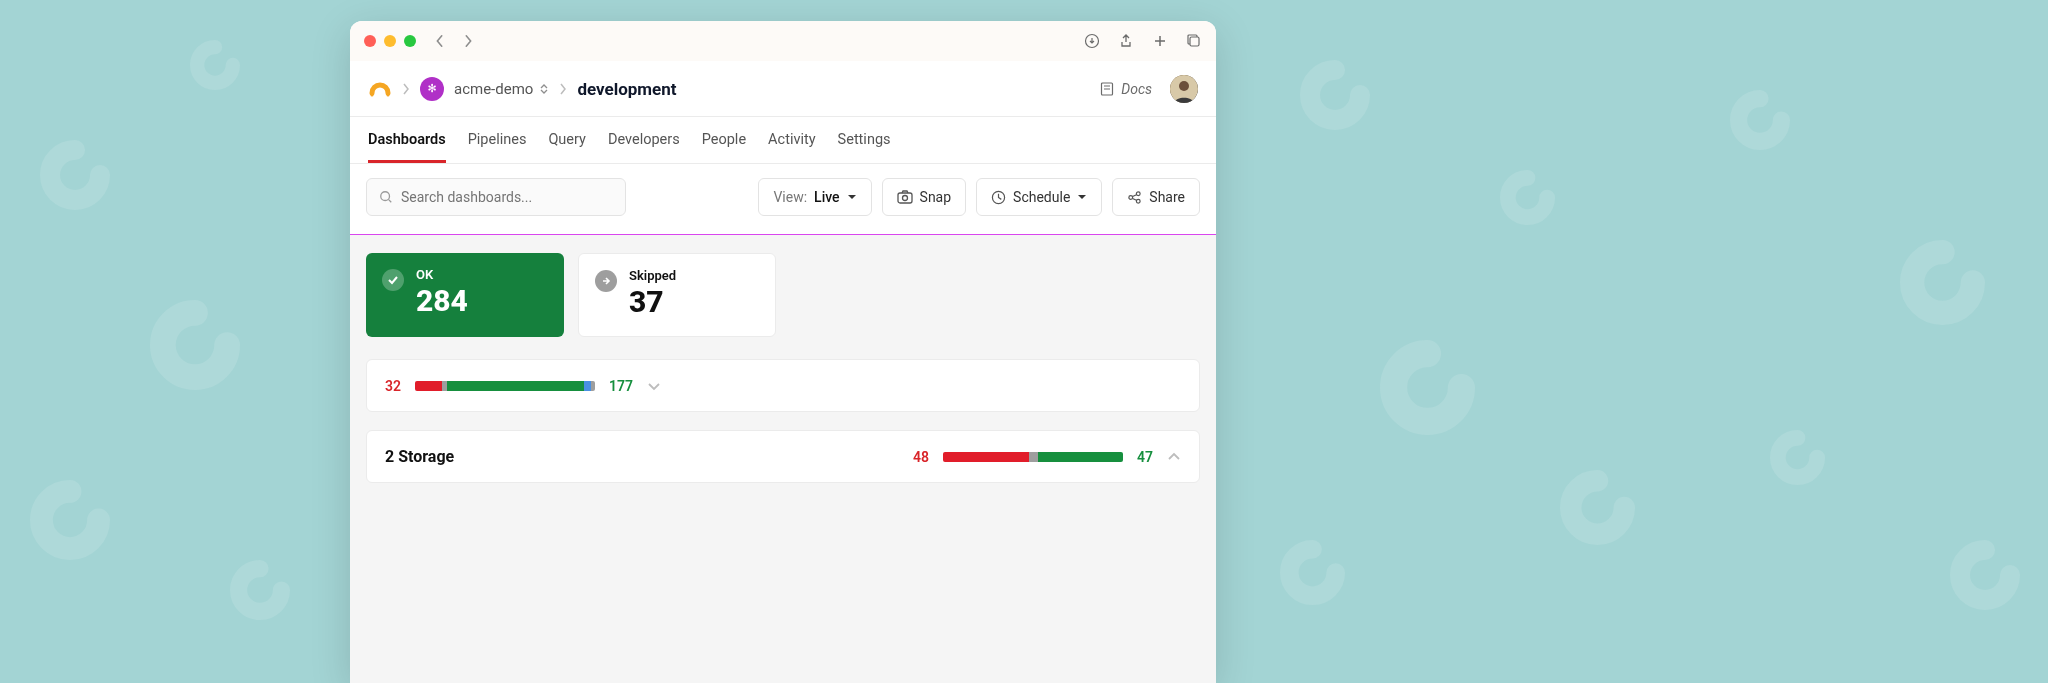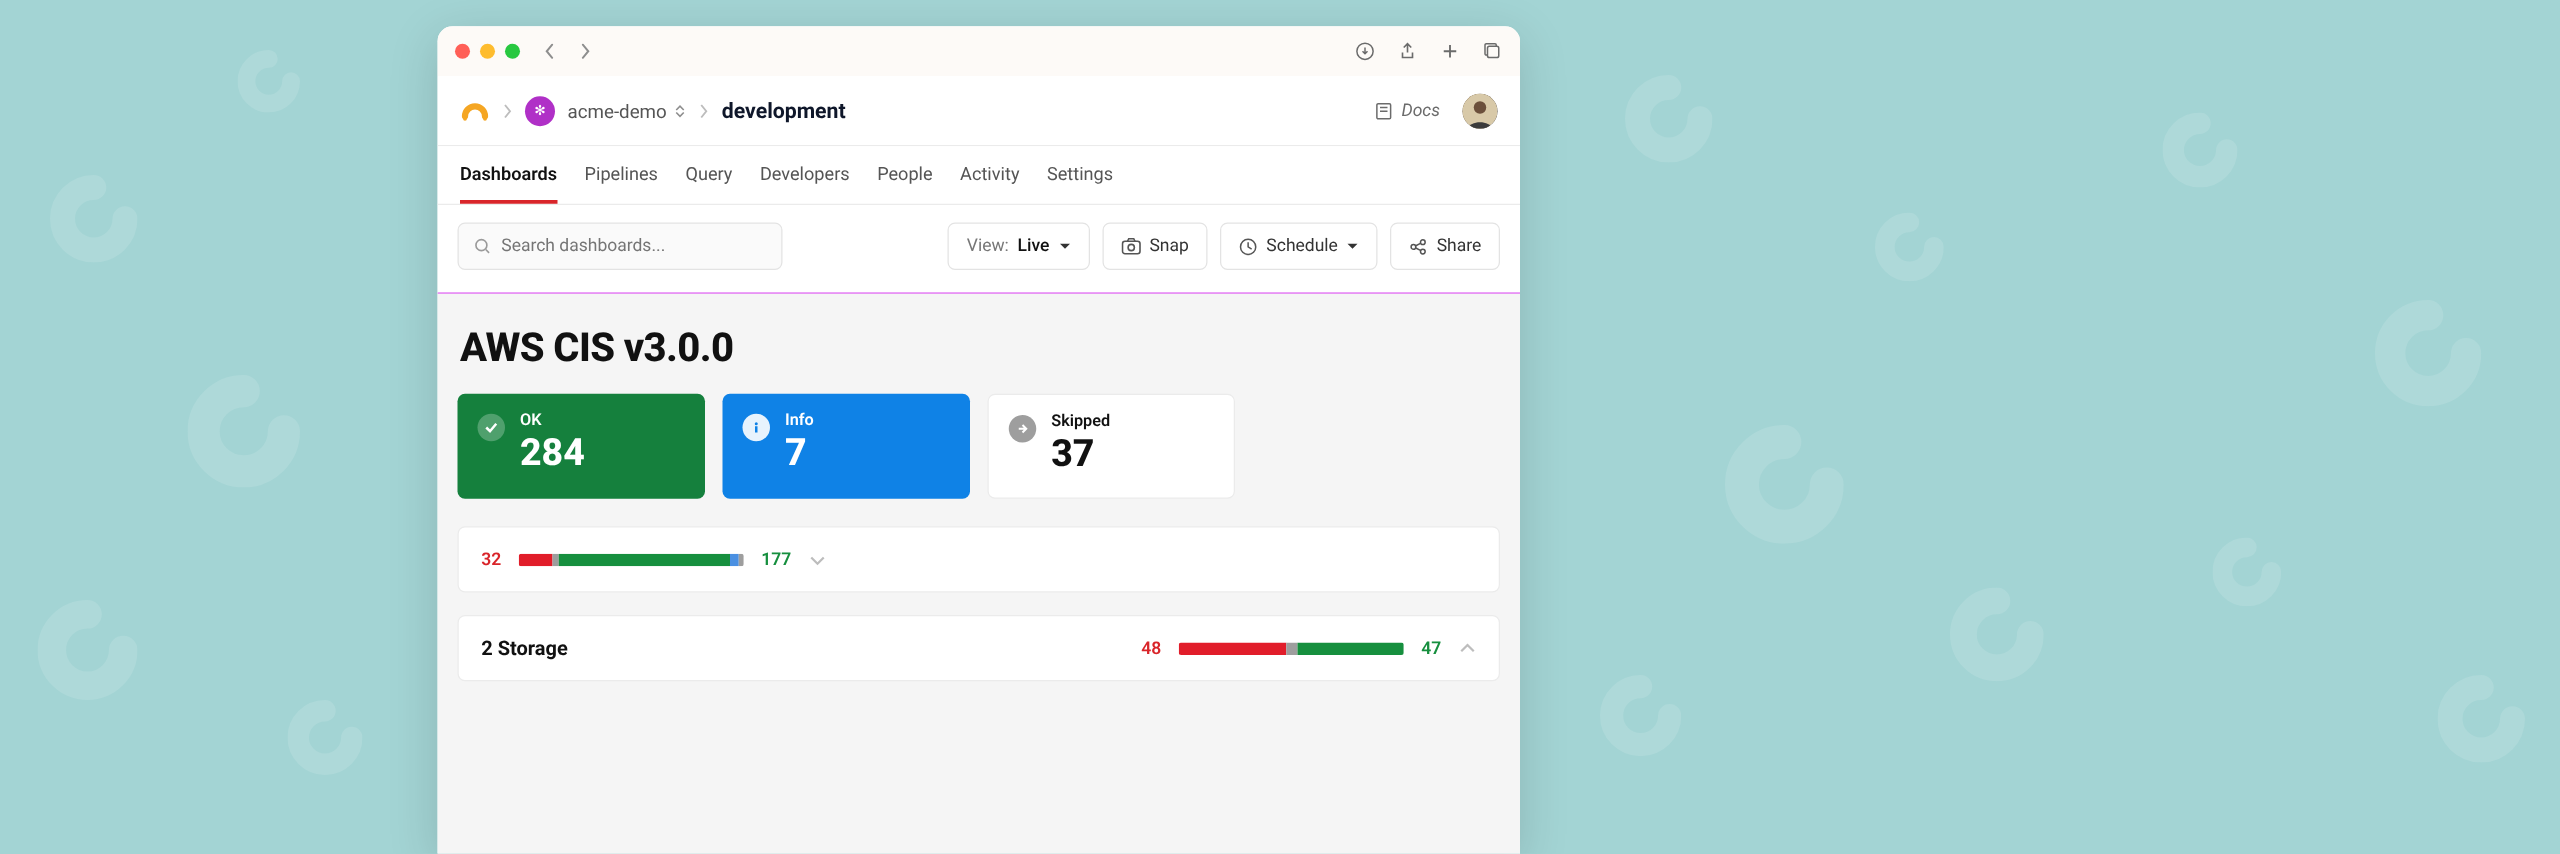--- a/index.html
+++ b/index.html
@@ -268,44 +268,31 @@
           <circle cx="4" cy="8" r="2" fill="none" stroke="#555" stroke-width="1.3"></circle>
           <circle cx="12" cy="4" r="2" fill="none" stroke="#555" stroke-width="1.3"></circle>
           <circle cx="12" cy="12" r="2" fill="none" stroke="#555" stroke-width="1.3"></circle>
           <path d="M6 7l4-2M6 9l4 2" stroke="#555" stroke-width="1.3"></path>
         </svg>
       <span>Share</span>
     </div>
   </div>
 
   <div class="content">
-    <h1 class="page-title">AWS CIS v3.0.0</h1>
 
     <div class="cards">
       <div class="card ok">
         <span class="ic">
             <svg width="12" height="12" viewBox="0 0 12 12">
               <path d="M2 6l3 3 5-6" fill="none" stroke="#fff" stroke-width="2"></path>
             </svg>
           </span>
         <div class="txt">
             <span class="lbl">OK</span>
             <span class="num">284</span>
-          </div>
-      </div>
-      <div class="card info">
-        <span class="ic">
-            <svg width="12" height="12" viewBox="0 0 12 12">
-              <circle cx="6" cy="3" r="1.2" fill="#0f82e6"></circle>
-              <rect x="5" y="5" width="2" height="5" fill="#0f82e6"></rect>
-            </svg>
-          </span>
-        <div class="txt">
-            <span class="lbl">Info</span>
-            <span class="num">7</span>
           </div>
       </div>
       <div class="card skipped">
         <span class="ic">
             <svg width="12" height="12" viewBox="0 0 12 12">
               <path d="M3 6h5M6 3l3 3-3 3" fill="none" stroke="#fff" stroke-width="1.6"></path>
             </svg>
           </span>
         <div class="txt">
             <span class="lbl">Skipped</span>

